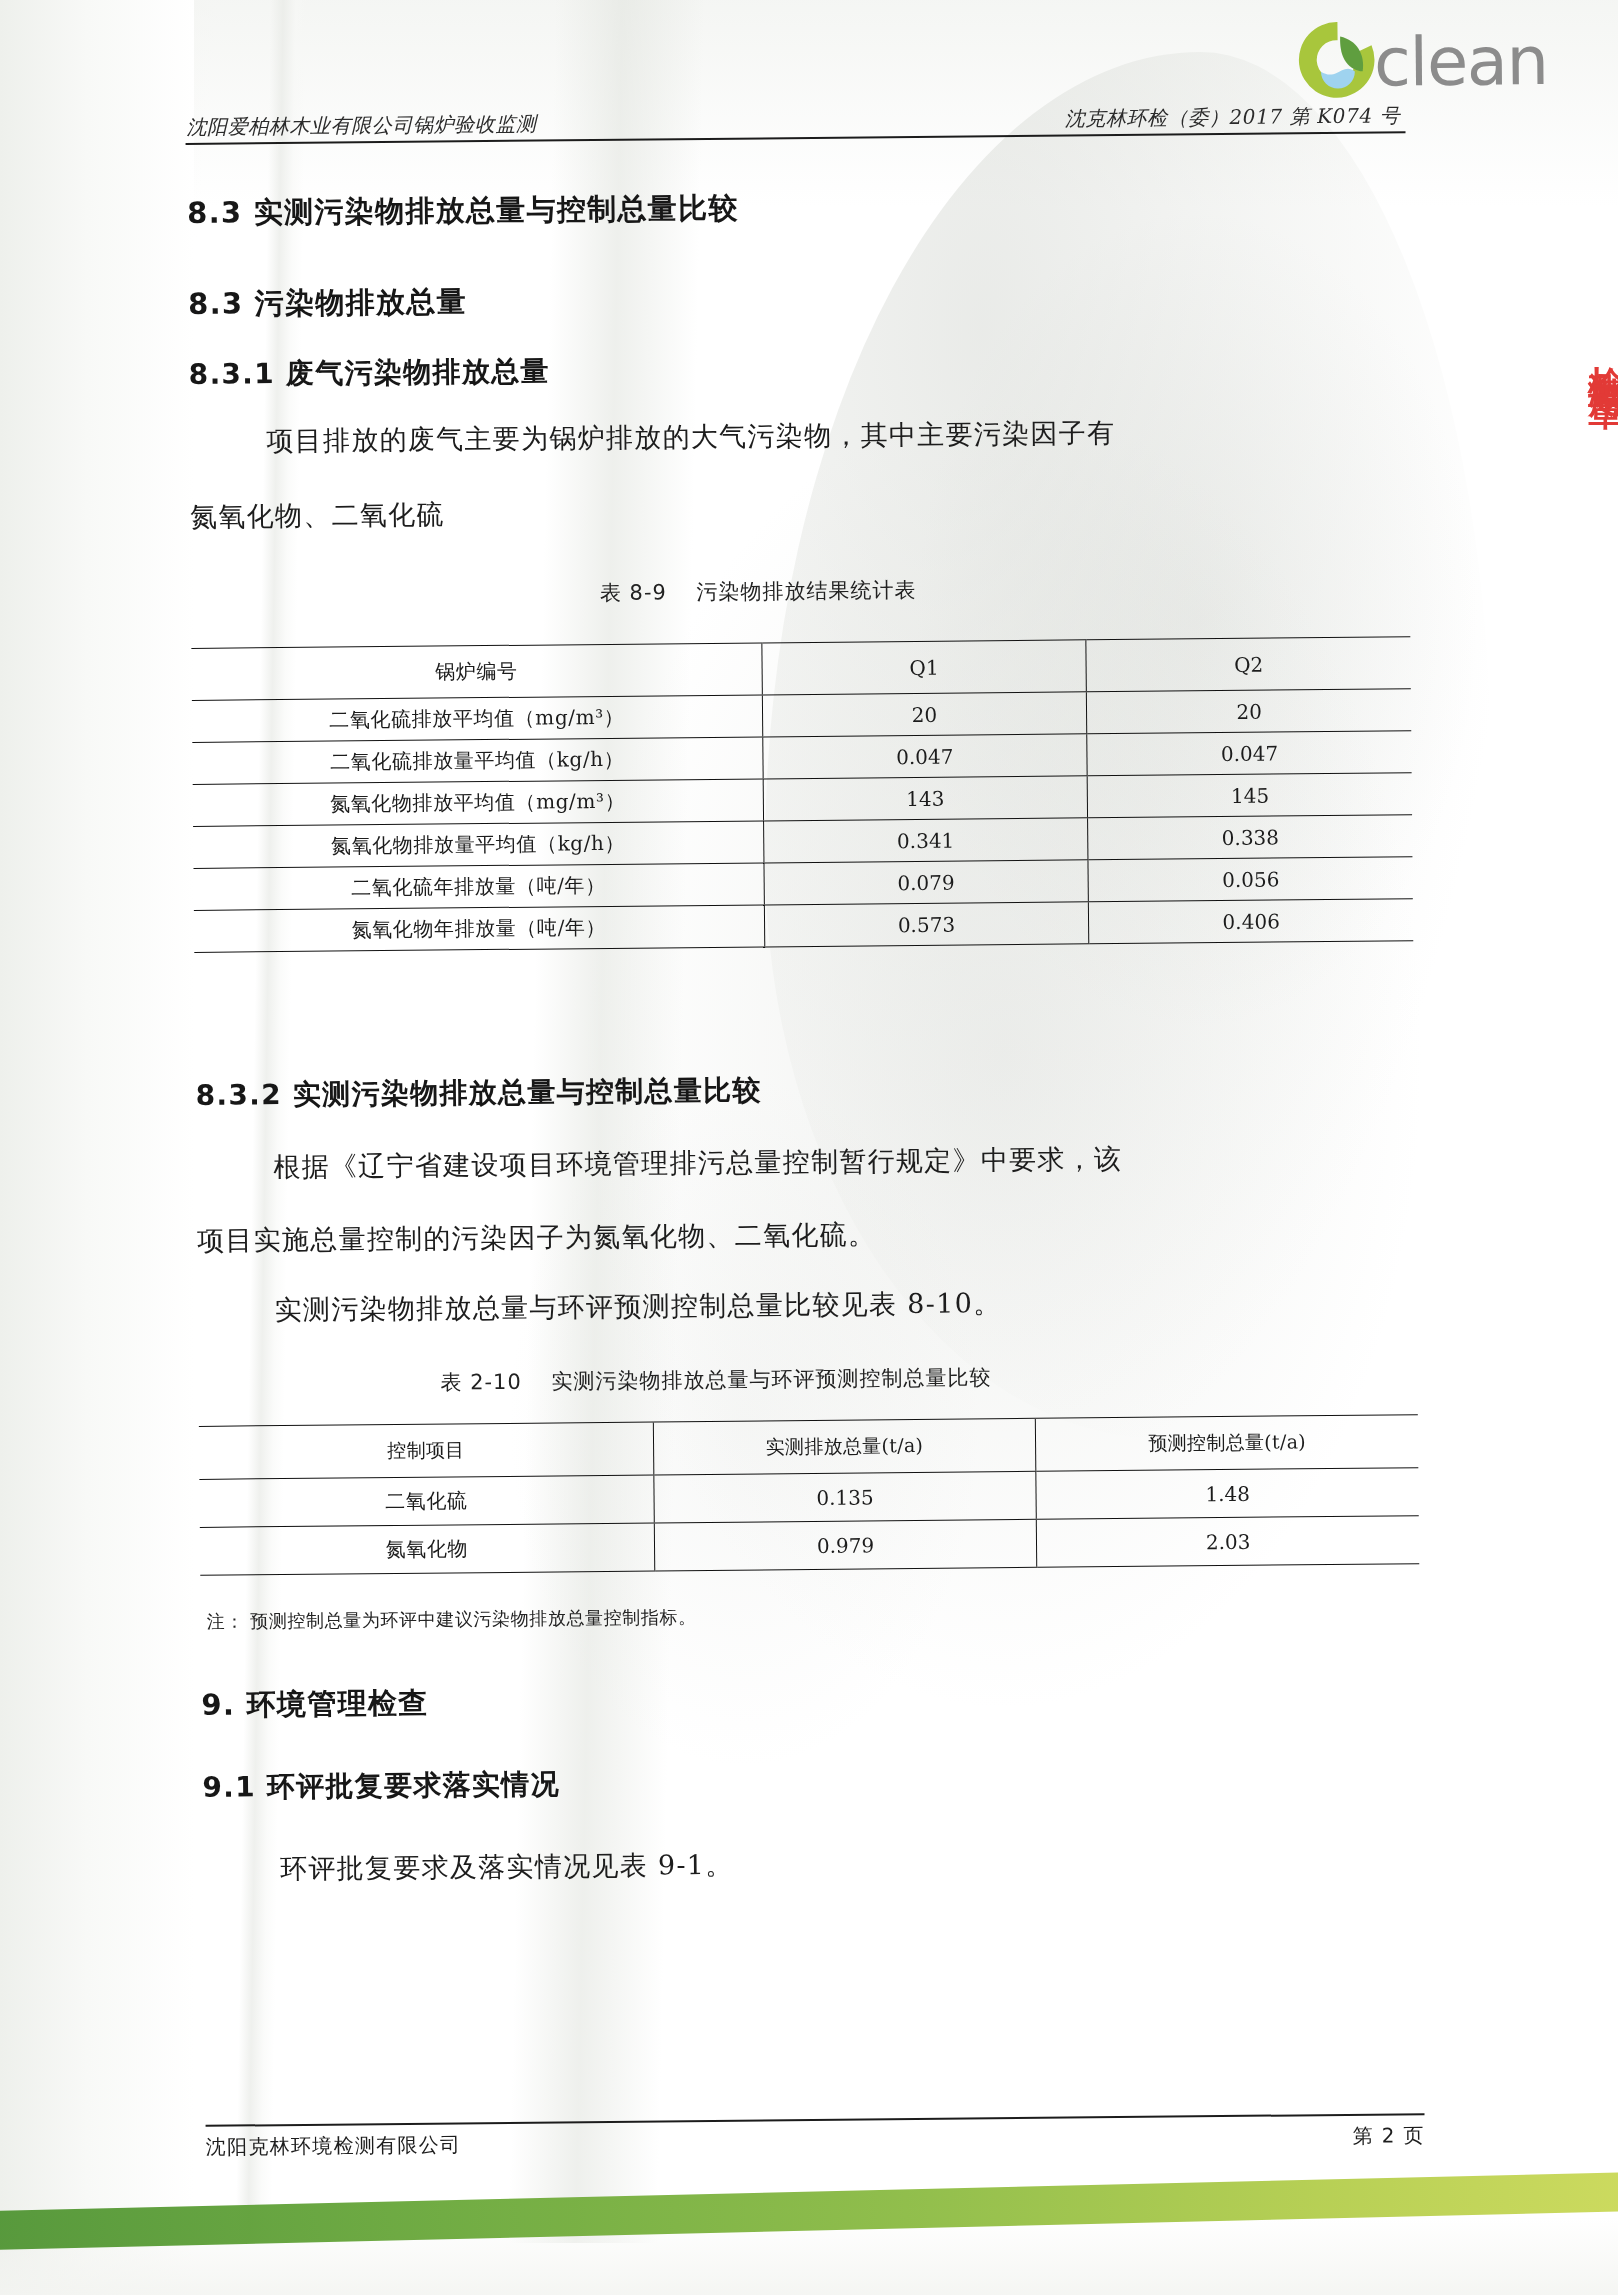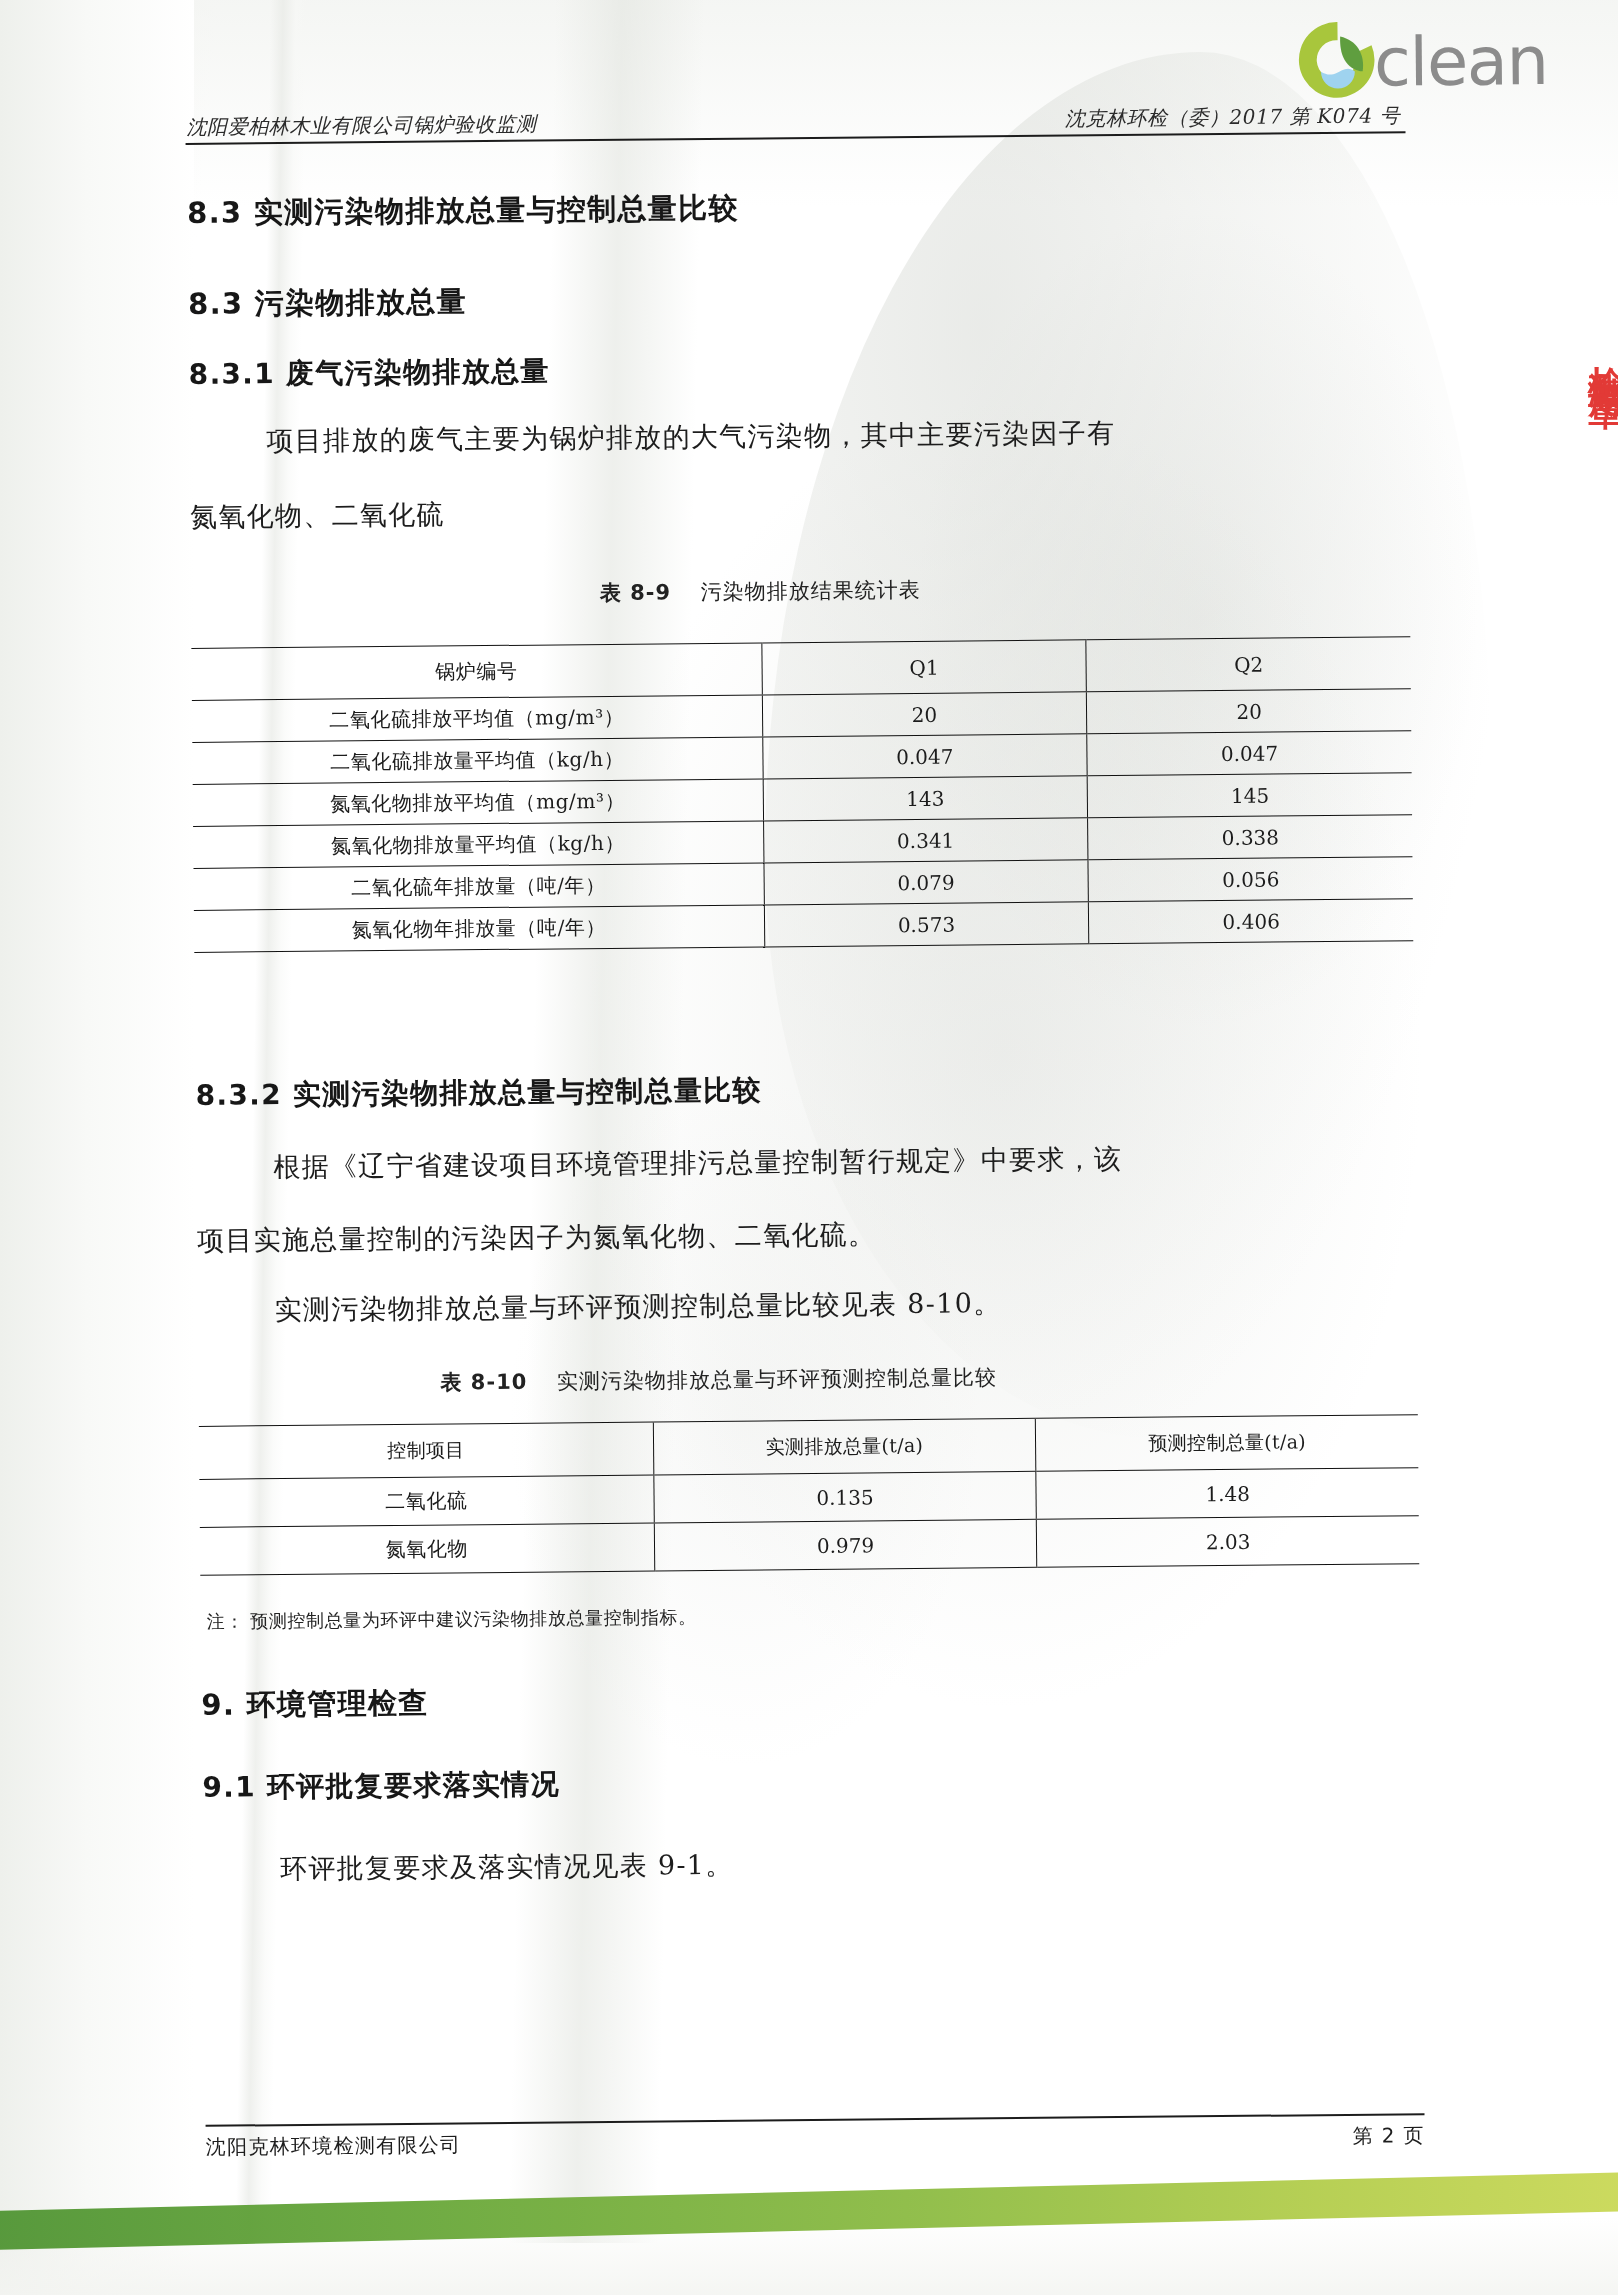--- a/index.html
+++ b/index.html
@@ -167,21 +167,21 @@
     white-space: nowrap;
   }
   .tbl-caption {
     position: absolute;
     font-family: "DejaVu Sans", "Liberation Sans", sans-serif;
     font-size: 21px;
     color: #222;
     letter-spacing: 1px;
     white-space: nowrap;
   }
-  .tbl-caption b { font-weight: bold; }
+  .tbl-caption b { font-weight: normal; }
   .note {
     position: absolute;
     font-family: "DejaVu Sans", "Liberation Sans", sans-serif;
     font-size: 18px;
     color: #242424;
     letter-spacing: 0.6px;
     white-space: nowrap;
   }
 
   
@@ -345,21 +345,21 @@
       </tbody>
     </table>
 
     <div class="h-sub" style="left:194px; top:1071px;">8.3.2 实测污染物排放总量与控制总量比较</div>
 
     <div class="para" style="left:271px; top:1144px;">根据《辽宁省建设项目环境管理排污总量控制暂行规定》中要求，该</div>
     <div class="para" style="left:194px; top:1217px;">项目实施总量控制的污染因子为氮氧化物、二氧化硫。</div>
     <div class="para" style="left:271px; top:1287px;">实测污染物排放总量与环评预测控制总量比较见表 8-10。</div>
 
     <div class="tbl-caption" style="left:436px; top:1365px;">
-      <b>表 8-10</b>
+      <b>表 2-10</b>
       <span style="display:inline-block; width:14.3px;"></span>
       <span>实测污染物排放总量与环评预测控制总量比较</span>
     </div>
 
     <table class="doc-table" id="table810">
       <tbody>
         <tr class="head">
           <td class="c-label">控制项目</td>
           <td class="c-val divider">实测排放总量(t/a)</td>
           <td class="c-val divider">预测控制总量(t/a)</td>

